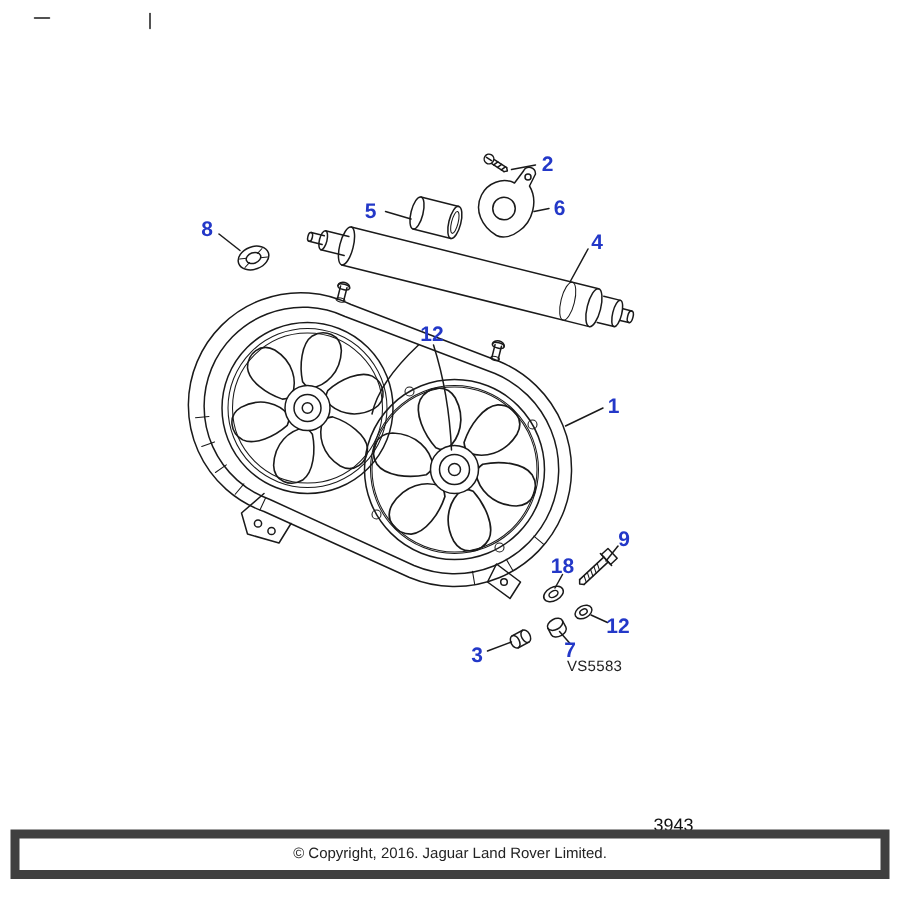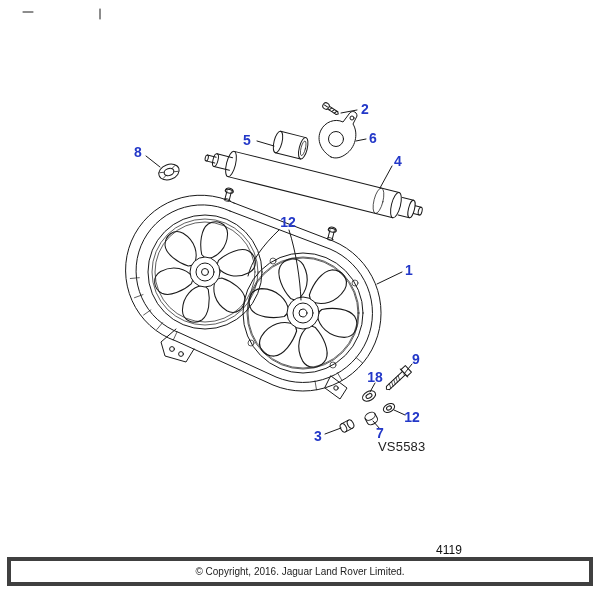--- a/index.html
+++ b/index.html
@@ -12,29 +12,29 @@
   .art .wf{fill:#fff;}
   .art .thin{stroke-width:.7;}
   .art .ld{stroke-width:.9;}
   .art .mark{stroke:#777;}
   .callout{
     position:absolute;transform:translate(-50%,-50%);
     font-weight:bold;font-size:14px;line-height:1;
     color:var(--callout-color,#2338c8);user-select:none;white-space:nowrap;
   }
   .figure-code{
-    position:absolute;left:378px;top:439px;font-size:13px;letter-spacing:.2px;color:#222;
+    position:absolute;left:378px;top:439px;font-size:10px;letter-spacing:.2px;color:#222;
   }
   .page-number{
     position:absolute;left:433px;top:543px;width:32px;text-align:center;
     font-size:12px;color:#111;
   }
   .footer{
     position:absolute;left:7px;right:7px;bottom:14px;height:21px;
-    border:4px solid #404040;display:flex;align-items:center;justify-content:center;
+    border:6px solid #404040;display:flex;align-items:center;justify-content:center;
   }
   .footer-text{font-size:10px;color:#222;}
 </style>
 </head>
 <body>
 
 <div class="page">
 
   <svg class="art" width="600" height="600" viewBox="0 0 600 600">
     <defs>
@@ -237,19 +237,19 @@
   <div class="callout" style="left:373px;top:138px">6</div>
   <div class="callout" style="left:380px;top:433px">7</div>
   <div class="callout" style="left:138px;top:152px">8</div>
   <div class="callout" style="left:416px;top:359px">9</div>
   <div class="callout" style="left:375px;top:377px">18</div>
   <div class="callout" style="left:412px;top:417px">12</div>
   <div class="callout" style="left:288px;top:222px">12</div>
 
   <div class="figure-code">VS5583</div>
 
-  <div class="page-number">4119</div>
+  <div class="page-number">3943</div>
 
   <div class="footer">
     <span class="footer-text">© Copyright, 2016. Jaguar Land Rover Limited.</span>
   </div>
 
 </div>
 
 </body></html>

